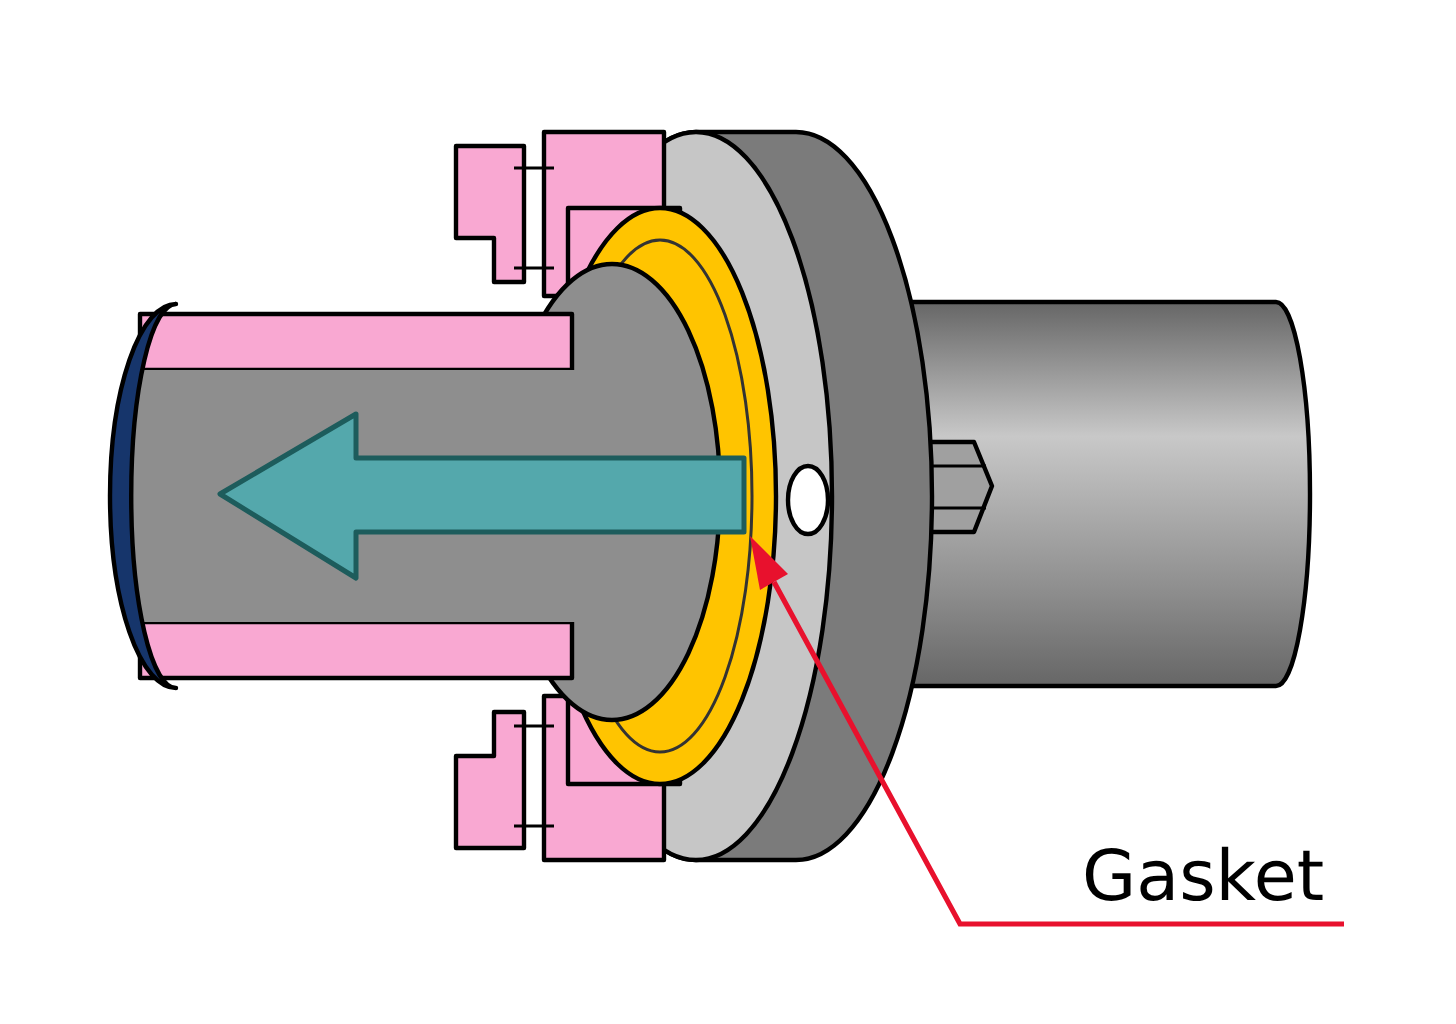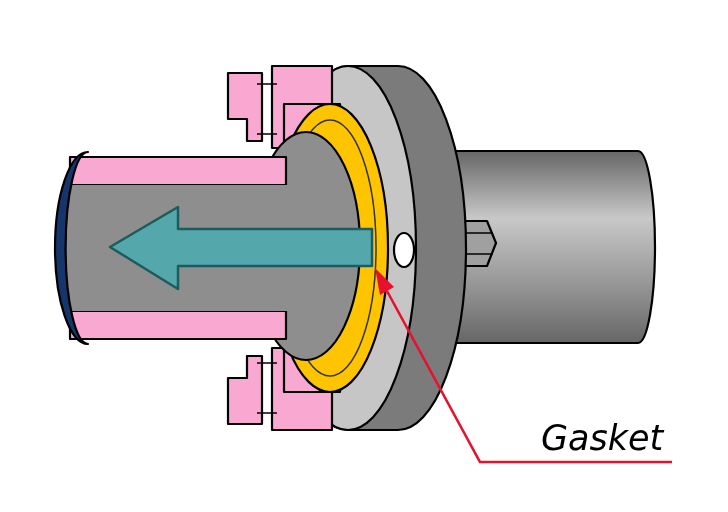--- a/index.html
+++ b/index.html
@@ -1,16 +1,16 @@
 <!DOCTYPE html>
 <html style="--c-background: #FFFFFF; --c-outline: #000000; --c-flange_pink: #F9A8D2; --c-gasket_yellow: #FFC400; --c-gasket_edge: #333333; --c-flow_teal: #54A8AC; --c-flow_teal_outline: #1D5C5C; --c-pipe_gray: #8E8E8E; --c-pipe_light: #C8C8C8; --c-pipe_dark: #666666; --c-flange_face: #C6C6C6; --c-flange_rim: #7B7B7B; --c-bolt_gray: #A0A0A0; --c-port_blue: #16356B; --c-leader_red: #E8112D; --c-pin_white: #FFFFFF; --c-label_black: #000000;"><head>
 <meta charset="utf-8">
 <style>
   html,body{margin:0;padding:0;background:#ffffff;}
-  .stage{position:relative;width:728px;height:512px;background:var(--c-background,#fff);overflow:hidden;font-style:italic;}
+  .stage{position:relative;width:728px;height:512px;background:var(--c-background,#fff);overflow:hidden;}
   svg{display:block;}
   .ol{stroke:var(--c-outline,#000);stroke-width:2.2px;stroke-linejoin:round;}
   .thin{stroke-width:1.5px;}
   .nofill{fill:none;}
   .label-text{
     font-family:"DejaVu Sans","Liberation Sans",sans-serif;
     font-size:35px;
     fill:var(--c-label_black,#000);
   }
 </style>

